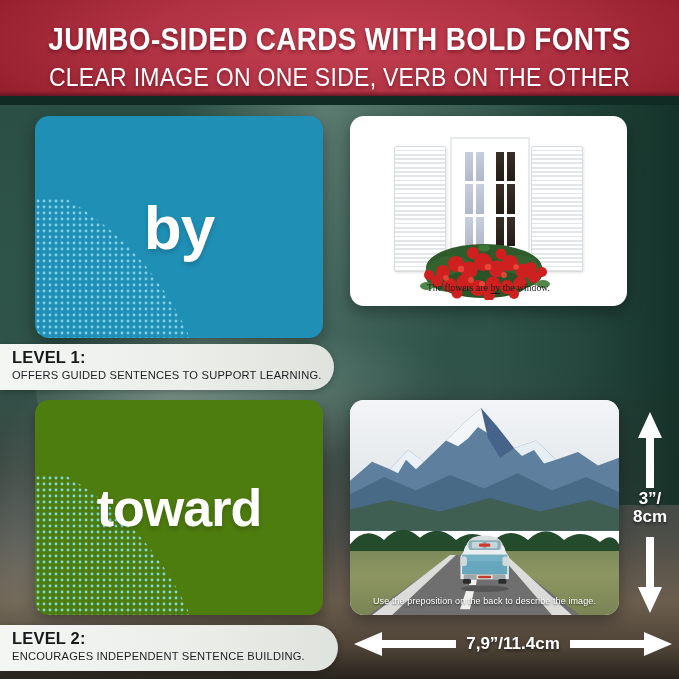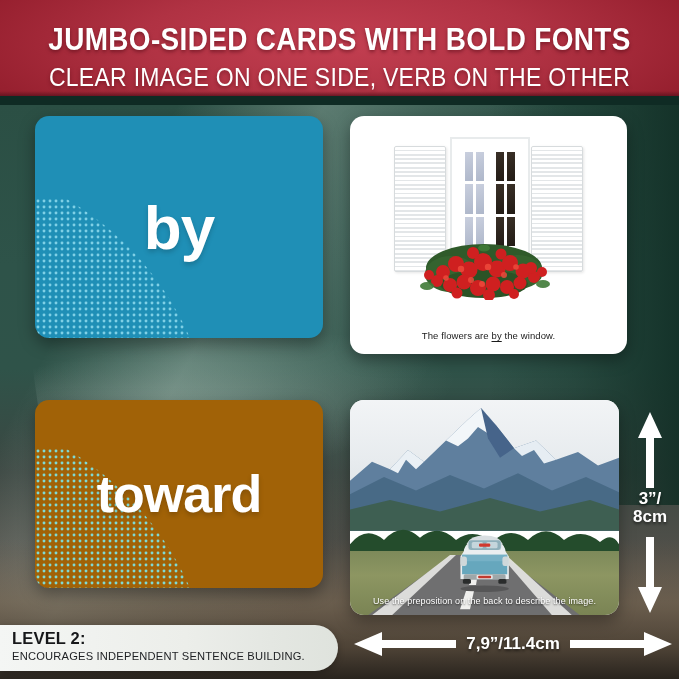--- a/index.html
+++ b/index.html
@@ -72,29 +72,29 @@
   .wordcard .word {
     position:relative; z-index:3; color:#fff; font-weight:900;
     letter-spacing:-1px; text-shadow:0 3px 5px rgba(0,0,0,0.18);
   }
   .dots-tr, .dots-bl { position:absolute; z-index:1; }
   .dots-tr { right:-60px; top:-120px; width:330px; height:270px; }
   .dots-bl { left:-120px; bottom:-110px; width:300px; height:250px; }
 
   #card-by   { left:35px; top:116px; width:288px; height:222px; background:#1f8fb6; }
   #card-by .word { font-size:62px; }
-  #card-toward { left:35px; top:400px; width:288px; height:188px; background:#a16207; }
+  #card-toward { left:35px; top:400px; width:288px; height:215px; background:#4d7c0f; }
   #card-toward .word { font-size:52px; }
 
   
   .photocard {
     position:absolute; border-radius:14px; background:#fff; overflow:hidden;
     box-shadow:0 6px 16px rgba(0,0,0,0.35);
   }
-  #photo-window { left:350px; top:116px; width:277px; height:238px; padding:14px 7px 0 7px; }
+  #photo-window { left:350px; top:116px; width:277px; height:190px; padding:14px 7px 0 7px;font-family:Liberation Serif, serif; }
   #photo-road   { left:350px; top:400px; width:269px; height:215px; }
 
   
   .win-scene { position:absolute; left:7px; top:8px; width:263px; height:178px; background:#fff; }
   .shutter {
     position:absolute; top:22px; width:52px; height:126px;
     background:
       repeating-linear-gradient(180deg, #ffffff 0 2.5px, #e3e6e8 2.5px 4.3px);
     border:1px solid #d7dbdd; border-radius:2px;
     box-shadow:1px 1px 3px rgba(0,0,0,0.10);
@@ -363,20 +363,24 @@
         <rect x="14" y="56" width="52" height="7" rx="2" fill="#9fa7a9"></rect>
         <rect x="30" y="57" width="20" height="5" rx="1" fill="#e3e6e6"></rect>
         <rect x="32" y="58" width="16" height="3" rx="1" fill="#c23a2e"></rect>
         <rect x="13" y="62" width="10" height="6" rx="2" fill="#2a2c2c"></rect>
         <rect x="57" y="62" width="10" height="6" rx="2" fill="#2a2c2c"></rect>
       </svg>
     </div>
     <div class="cap-road">Use the preposition on the back to describe the image.</div>
   </div>
 
+  <div class="level" id="level1">
+    <div class="t1">LEVEL 1:</div>
+    <div class="t2">OFFERS GUIDED SENTENCES TO SUPPORT LEARNING.</div>
+  </div>
   <div class="level" id="level2">
     <div class="t1">LEVEL 2:</div>
     <div class="t2">ENCOURAGES INDEPENDENT SENTENCE BUILDING.</div>
   </div>
 
   <div class="dim-v">
     <svg width="40" height="205" viewBox="0 0 40 205">
       <g fill="#ffffff" stroke="none">
         <path d="M20,2 L32,28 L24,28 L24,78 L16,78 L16,28 L8,28 Z"></path>
         <path d="M20,203 L32,177 L24,177 L24,127 L16,127 L16,177 L8,177 Z"></path>

